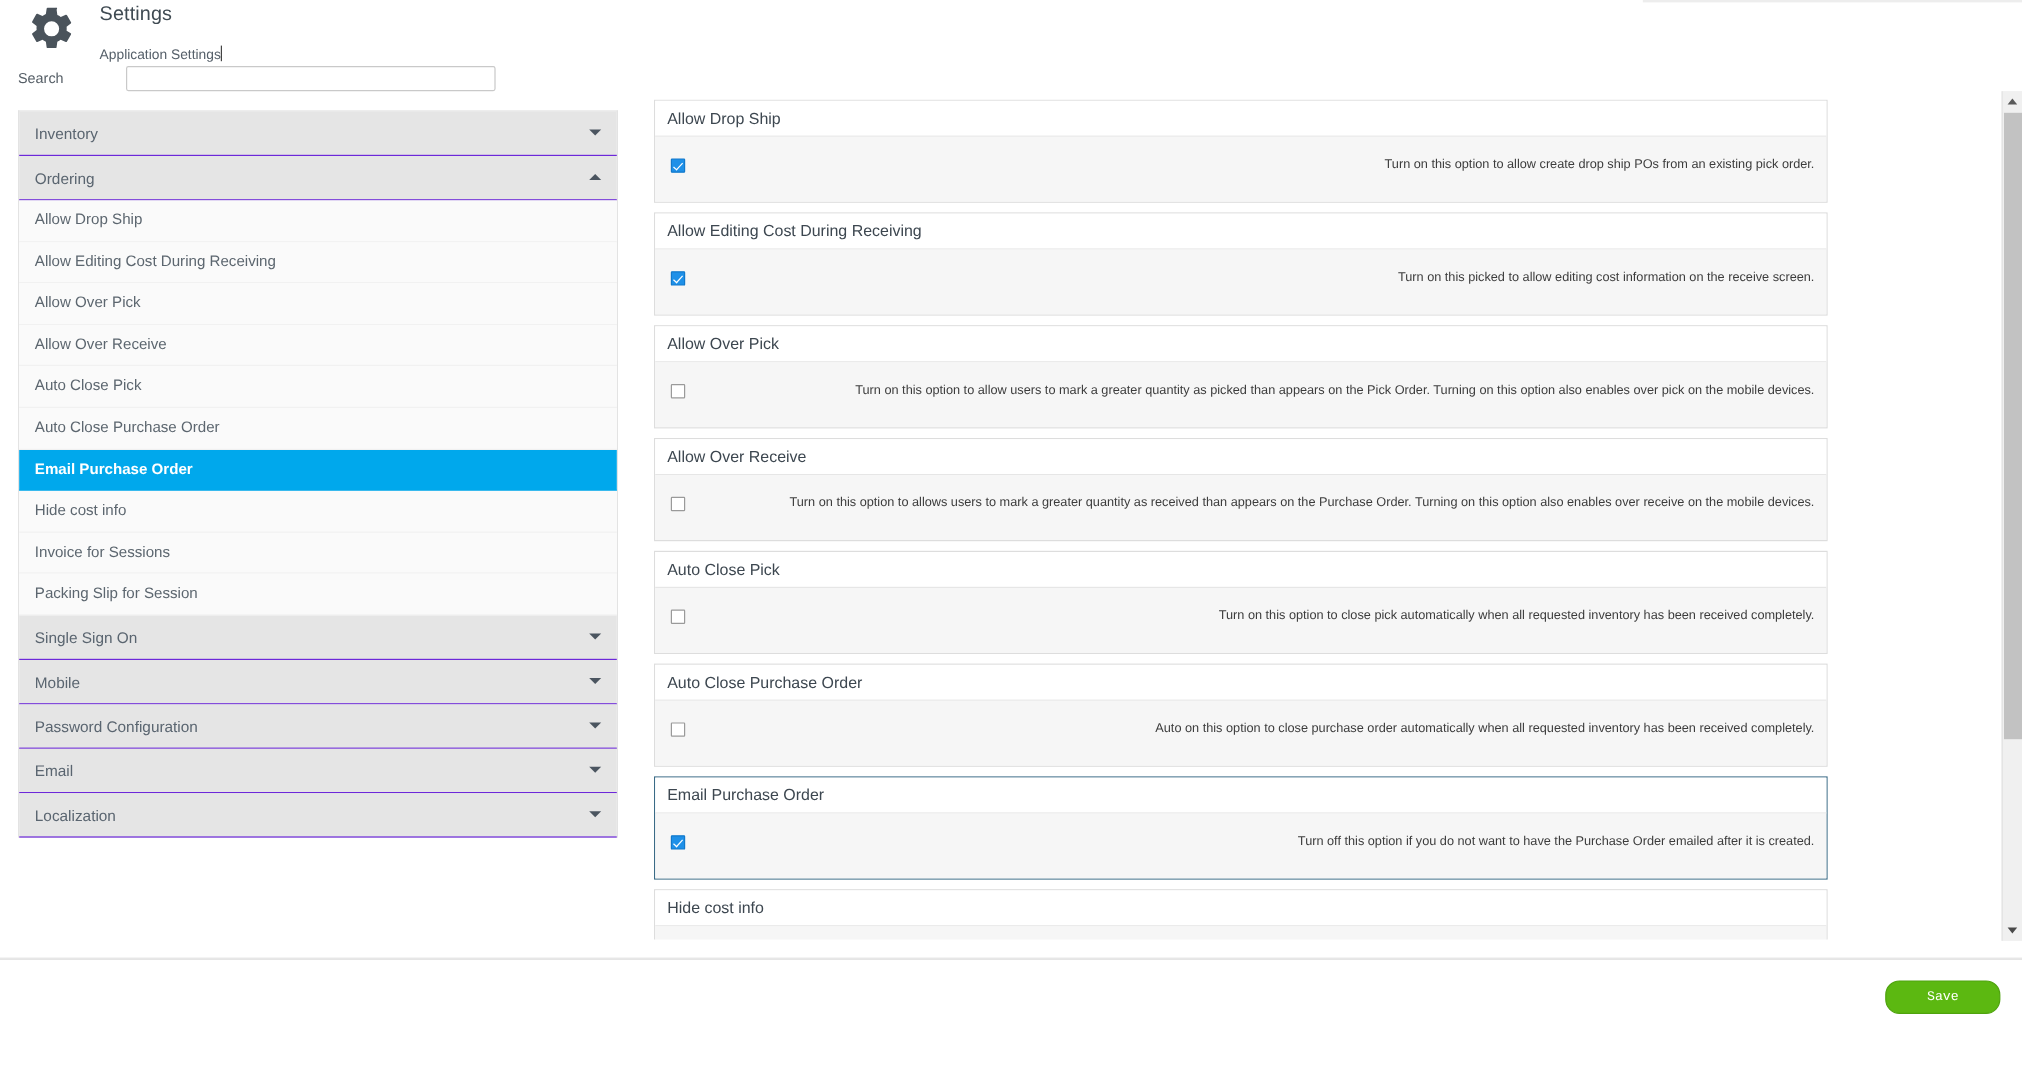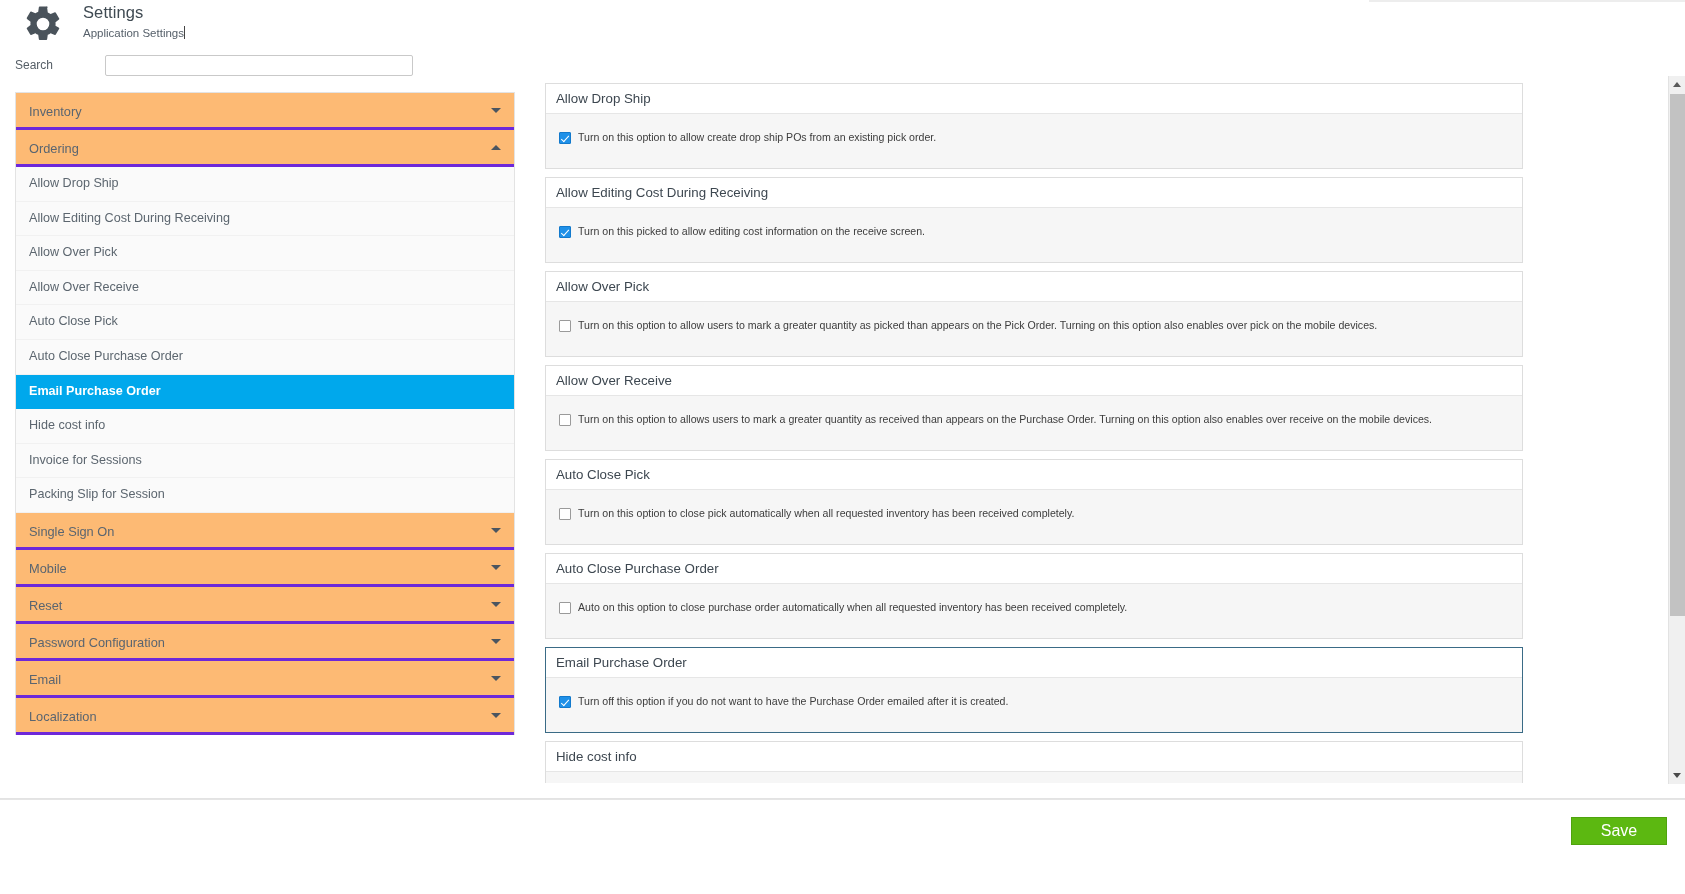--- a/index.html
+++ b/index.html
@@ -25,21 +25,21 @@
   .gear-wrap {
     position: absolute; left: 22px; top: 3px;
     width: 42px; height: 42px;
   }
   .header-title {
     position: absolute; left: 83px; top: 3px;
     font-size: 16.5px; color: #3f4a52; font-weight: 400;
     letter-spacing: .1px;
   }
   .header-sub {
-    position: absolute; left: 83px; top: 26px;
+    position: absolute; left: 83px; top: 38px;
     font-size: 11.5px; color: #56606a; text-align: right;
   }
   .caret-bar {
     display: inline-block; width: 1px; height: 13px;
     background: #444; vertical-align: -2px; margin-left: 0px;
   }
 
   
   .search-row { position: absolute; left: 0; top: 50px; width: 1685px; height: 36px; }
   .search-label {
@@ -57,22 +57,22 @@
 
   
   .sidebar {
     position: absolute; left: 15px; top: 92px;
     width: 500px;
     border: 1px solid #e3e3e3;
     border-bottom: none;
     background: #fafafa;
   }
   .acc-group {
-    border-bottom: 3px solid #6d28d9;
-    background: #fdba74;
+    border-bottom: 1px solid #6d28d9;
+    background: #e5e5e5;
     height: 37px;
     position: relative;
     cursor: pointer;
   }
   .acc-group .lbl {
     position: absolute; left: 13px; top: 11px;
     font-size: 12.8px; color: #5a6570;
   }
   .acc-group .chev {
     position: absolute; right: 13px; top: 15px;
@@ -116,21 +116,21 @@
     padding: 0 10px;
     display: flex; align-items: center;
     font-size: 13.3px; color: #3d4750;
     background: #ffffff;
     border-bottom: 1px solid #e6e6e6;
   }
   .card-body {
     background: #f6f6f6;
     padding: 17px 10px 20px 13px;
     min-height: 54px;
-    display: flex; align-items: flex-start;
+    display: flex; align-items: flex-start; justify-content: space-between;
   }
   .cb {
     width: 12px; height: 12px;
     margin: 1px 7px 0 0;
     flex: none;
     -webkit-appearance: none; appearance: none;
     border: 1px solid #9a9a9a; background: #fff;
     border-radius: 1px; position: relative; cursor: pointer;
   }
   .cb:checked { background: #1e90e8; border-color: #1279cc; }
@@ -173,23 +173,23 @@
   .footer {
     position: absolute; left: 0; bottom: 0; width: 1685px; height: 96px;
     background: #ffffff;
     border-top: 1px solid #e3e3e3;
   }
   .save-btn {
     position: absolute; right: 18px; top: 18px;
     width: 96px; height: 28px;
     background: #5cb811;
     border: 1px solid #4fa30e;
-    border-radius: 0;
-    color: #ffffff; font-size: 16px;
-    font-family: Liberation Sans, sans-serif;
+    border-radius: 12px;
+    color: #ffffff; font-size: 11px;
+    font-family: Liberation Mono, monospace;
     cursor: pointer;
   }
   .footer-hr {
     position: absolute; left: 0; top: 0; width: 1685px; height: 1px;
     background: #e5e5e5;
   }
   .topline {
     position: absolute; left: 0; top: 0; width: 1685px; height: 2px;
     background: #ededed;
   }
@@ -257,24 +257,20 @@
       </div>
       <div class="acc-group">
         <span class="lbl">Single Sign On</span>
         <span class="chev down"></span>
       </div>
       <div class="acc-group">
         <span class="lbl">Mobile</span>
         <span class="chev down"></span>
       </div>
       <div class="acc-group">
-        <span class="lbl">Reset</span>
-        <span class="chev down"></span>
-      </div>
-      <div class="acc-group">
         <span class="lbl">Password Configuration</span>
         <span class="chev down"></span>
       </div>
       <div class="acc-group">
         <span class="lbl">Email</span>
         <span class="chev down"></span>
       </div>
       <div class="acc-group">
         <span class="lbl">Localization</span>
         <span class="chev down"></span>

